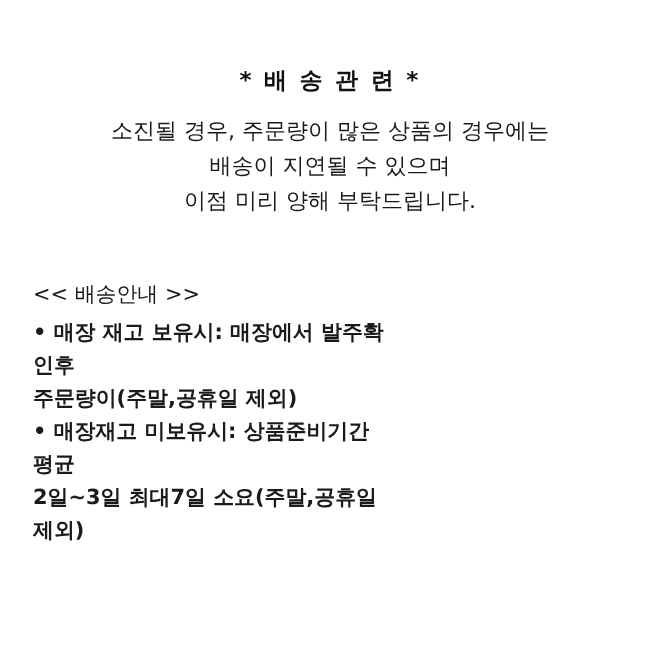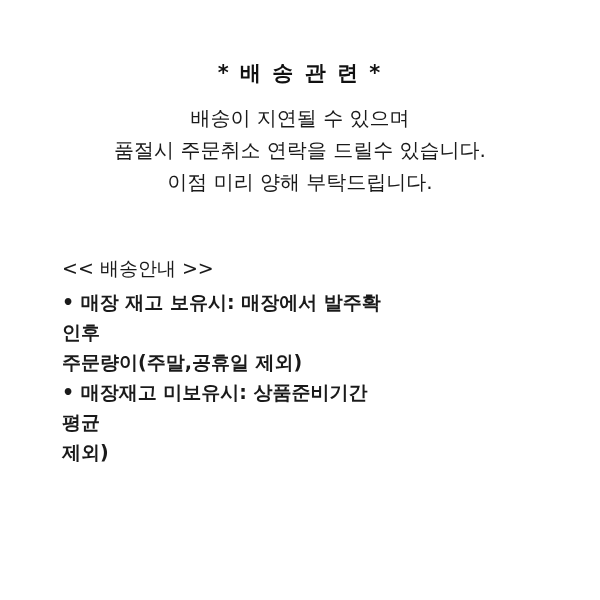--- a/index.html
+++ b/index.html
@@ -36,21 +36,21 @@
   .notice-line {
     font-size: 20px;
     line-height: 1.62;
     color: #1a1a1a;
     white-space: nowrap;
   }
   .spacer {
     height: 54px;
   }
   .guide-block {
-    padding: 0 26px 0 62px;
+    padding: 0 26px 0 30px;
     text-align: left;
   }
   .guide-title {
     font-size: 19px;
     line-height: 1.6;
     color: #1a1a1a;
     margin-bottom: 4px;
   }
   .guide-item {
     font-size: 19px;
@@ -59,30 +59,31 @@
     font-weight: bold;
   }
 </style>
 </head>
 <body>
 
 <div class="page">
 
   <div class="notice-block">
     <div class="notice-title">* 배 송 관 련 *</div>
+    <div class="notice-line">소진될 경우, 주문량이 많은 상품의 경우에는</div>
     <div class="notice-line">배송이 지연될 수 있으며</div>
-    <div class="notice-line">품절시 주문취소 연락을 드릴수 있습니다.</div>
     <div class="notice-line">이점 미리 양해 부탁드립니다.</div>
   </div>
 
   <div class="spacer"></div>
 
   <div class="guide-block">
     <div class="guide-title">&lt;&lt; 배송안내 &gt;&gt;</div>
     <div class="guide-item">• 매장 재고 보유시: 매장에서 발주확</div>
     <div class="guide-item">인후</div>
     <div class="guide-item">주문량이(주말,공휴일 제외)</div>
     <div class="guide-item">• 매장재고 미보유시: 상품준비기간</div>
     <div class="guide-item">평균</div>
+    <div class="guide-item">2일~3일 최대7일 소요(주말,공휴일</div>
     <div class="guide-item">제외)</div>
   </div>
 
 </div>
 
 </body></html>

